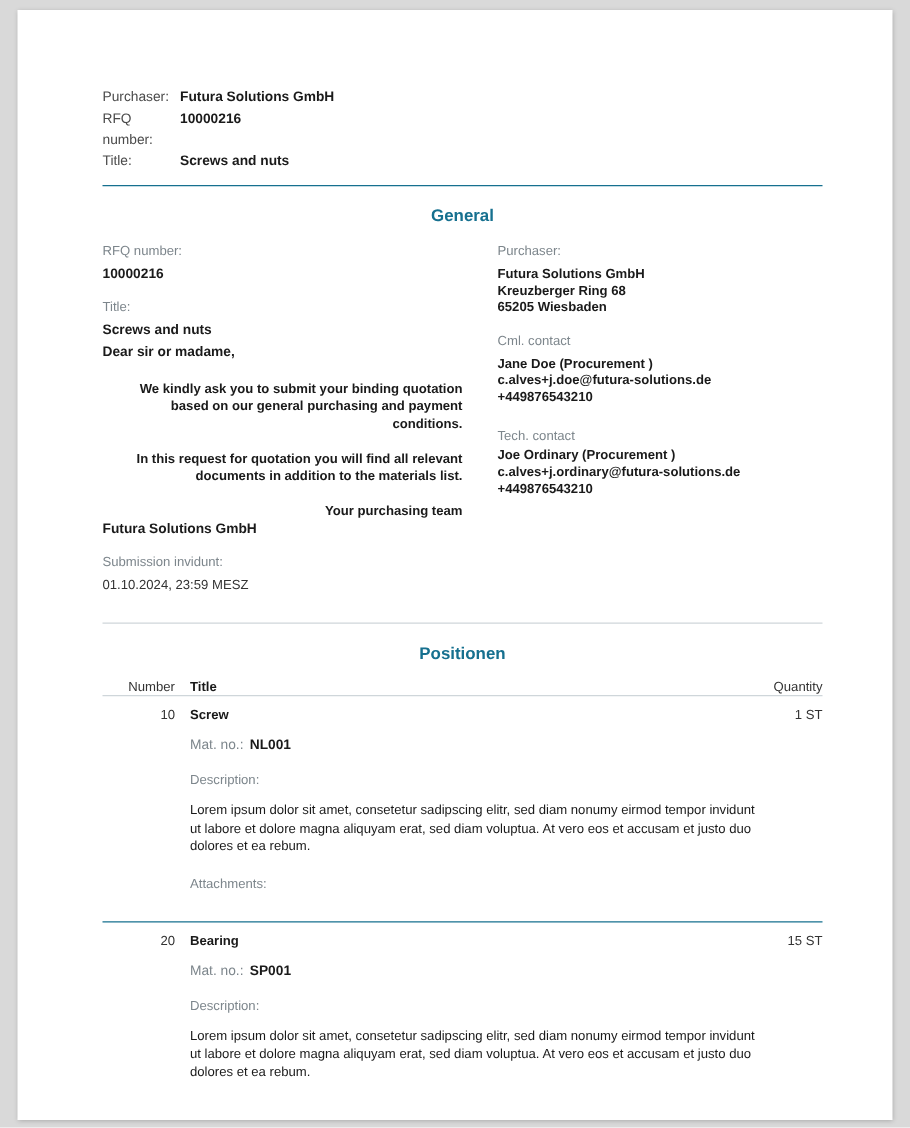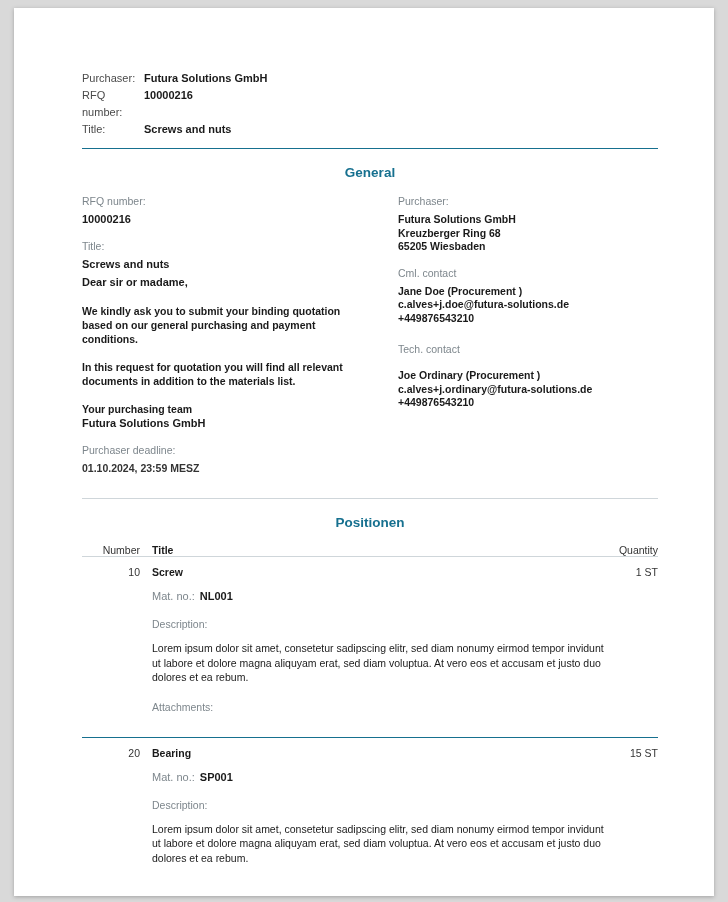--- a/index.html
+++ b/index.html
@@ -87,27 +87,28 @@
     line-height: 15px;
     margin-top: 3px;
   }
   .para {
     color: #1a1a1a;
     font-size: 10.5px;
     font-weight: bold;
     line-height: 14px;
     margin-top: 14px;
     max-width: 290px;
+    text-align: right;
   }
   .plain-value {
     color: #333333;
     font-size: 10.5px;
     line-height: 15px;
     margin-top: 3px;
-    font-weight: bold;
+    font-weight: normal;
   }
   .contact-line {
     color: #1a1a1a;
     font-size: 10.5px;
     font-weight: bold;
     line-height: 13.5px;
   }
 
   .item-block { padding: 9px 0 10px 0; }
   .item-top {
@@ -184,37 +185,37 @@
         <div class="field-value">Screws and nuts</div>
 
         <div class="field-value">Dear sir or madame,</div>
 
         <div class="para">We kindly ask you to submit your binding quotation based on our general purchasing and payment conditions.</div>
         <div class="para">In this request for quotation you will find all relevant documents in addition to the materials list.</div>
 
         <div class="para">Your purchasing team</div>
         <div class="field-value" style="margin-top:0">Futura Solutions GmbH</div>
 
-        <div class="field-label">Purchaser deadline:</div>
+        <div class="field-label">Submission invidunt:</div>
         <div class="plain-value">01.10.2024, 23:59 MESZ</div>
       </div>
 
       <div class="col-right">
         <div class="field-label first">Purchaser:</div>
         <div class="contact-line" style="margin-top:4px">Futura Solutions GmbH</div>
         <div class="contact-line">Kreuzberger Ring 68</div>
         <div class="contact-line">65205 Wiesbaden</div>
 
         <div class="field-label">Cml. contact</div>
         <div class="contact-line" style="margin-top:4px">Jane Doe (Procurement )</div>
         <div class="contact-line">c.alves+j.doe@futura-solutions.de</div>
         <div class="contact-line">+449876543210</div>
 
         <div class="field-label" style="margin-top:17px">Tech. contact</div>
-        <div class="contact-line" style="margin-top:12px">Joe Ordinary (Procurement )</div>
+        <div class="contact-line" style="margin-top:1px">Joe Ordinary (Procurement )</div>
         <div class="contact-line">c.alves+j.ordinary@futura-solutions.de</div>
         <div class="contact-line">+449876543210</div>
       </div>
     </div>
 
     <hr class="rule-light" style="margin-top:22px">
 
     <div class="section-title">Positionen</div>
 
     <div>

